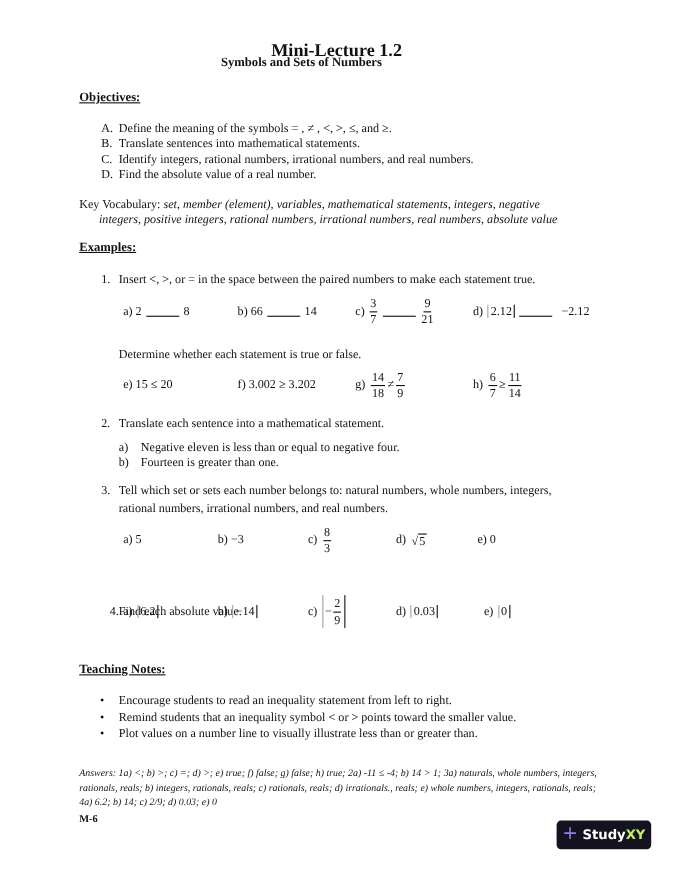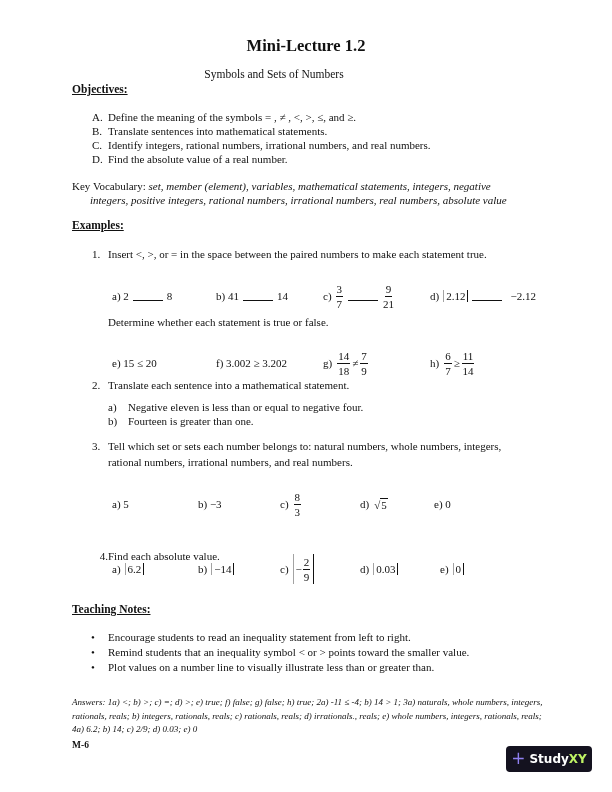--- a/index.html
+++ b/index.html
@@ -1,32 +1,32 @@
 <!DOCTYPE html>
 <html><head>
 <meta charset="utf-8">
 <style>
   html, body { margin: 0; padding: 0; background: #ffffff; }
   body { width: 612px; height: 792px; position: relative; overflow: hidden;
          font-family: "Liberation Serif", "DejaVu Serif", serif; color: #111; }
   .abs { position: absolute; white-space: nowrap; }
   .title { top: 36px; left: 0; width: 612px; text-align: center; font-size: 16.5px; font-weight: bold; }
-  .subtitle { top: 68px; left: 0; width: 548px; text-align: center; font-size: 11.5px; }
+  .subtitle { top: 51px; left: 0; width: 548px; text-align: center; font-size: 11.5px; font-weight: bold; }
   .heading { font-weight: bold; text-decoration: underline; font-size: 11.5px; }
   .body { font-size: 11px; line-height: 14px; }
   .italic { font-style: italic; }
   .frac { display: inline-flex; flex-direction: column; align-items: center; vertical-align: middle; line-height: 12px; margin: 0 1px; }
   .frac .num { border-bottom: 0.8px solid #111; padding: 0 1px 1px 1px; }
   .frac .den { padding-top: 1px; }
   .abs-bars { border-left: 1px solid #a3a3a3; border-right: 1px solid #111; padding: 0 2px; }
   .abs-bars.tall { display: inline-flex; align-items: center; height: 30px; vertical-align: middle; }
   .blank { display: inline-block; width: 30px; border-bottom: 0.8px solid #111; margin: 0 4px; height: 9px; }
   .sqrt { display: inline-flex; align-items: flex-end; }
   .sqrt .rad { border-top: 0.8px solid #111; padding: 0 1px; line-height: 12px; }
-  .item { position: absolute; font-size: 11px; white-space: nowrap; display: flex; align-items: center; height: 30px; margin-top: 13px; }
+  .item { position: absolute; font-size: 11px; white-space: nowrap; display: flex; align-items: center; height: 30px; }
   .answers { font-size: 9px; font-style: italic; line-height: 13.5px; width: 480px; white-space: normal; }
   .badge { position: absolute; left: 506px; top: 746px; width: 86px; height: 26px; background: #14121f; border-radius: 4px;
            display: flex; align-items: center; justify-content: center; gap: 4px; }
   .badge .plus { color: #8f7ff0; font-size: 17px; font-family: "DejaVu Sans", sans-serif; line-height: 1; margin-top: -2px; }
   .badge .brand { font-family: "DejaVu Sans", sans-serif; font-weight: bold; font-size: 12px; color: #ffffff; }
   .badge .brand-accent { color: #bef264; }
 </style>
 </head>
 <body>
 
@@ -59,21 +59,21 @@
 <div class="abs body" style="left:92px; top:247px;">
   <span style="display:inline-block;width:16px;">1.</span><span>Insert &lt;, &gt;, or = in the space between the paired numbers to make each statement true.</span>
 </div>
 
 <div class="item" style="left:112px; top:268px;">
   <span>a) 2</span>
     <span class="blank"></span>
     <span>8</span>
 </div>
 <div class="item" style="left:216px; top:268px;">
-  <span>b) 41</span>
+  <span>b) 66</span>
     <span class="blank"></span>
     <span>14</span>
 </div>
 <div class="item" style="left:323px; top:268px;">
   <span style="margin-right:3px;">c)</span>
   <span class="frac">
       <span class="num">3</span>
       <span class="den">7</span>
     </span>
   <span class="blank"></span>

